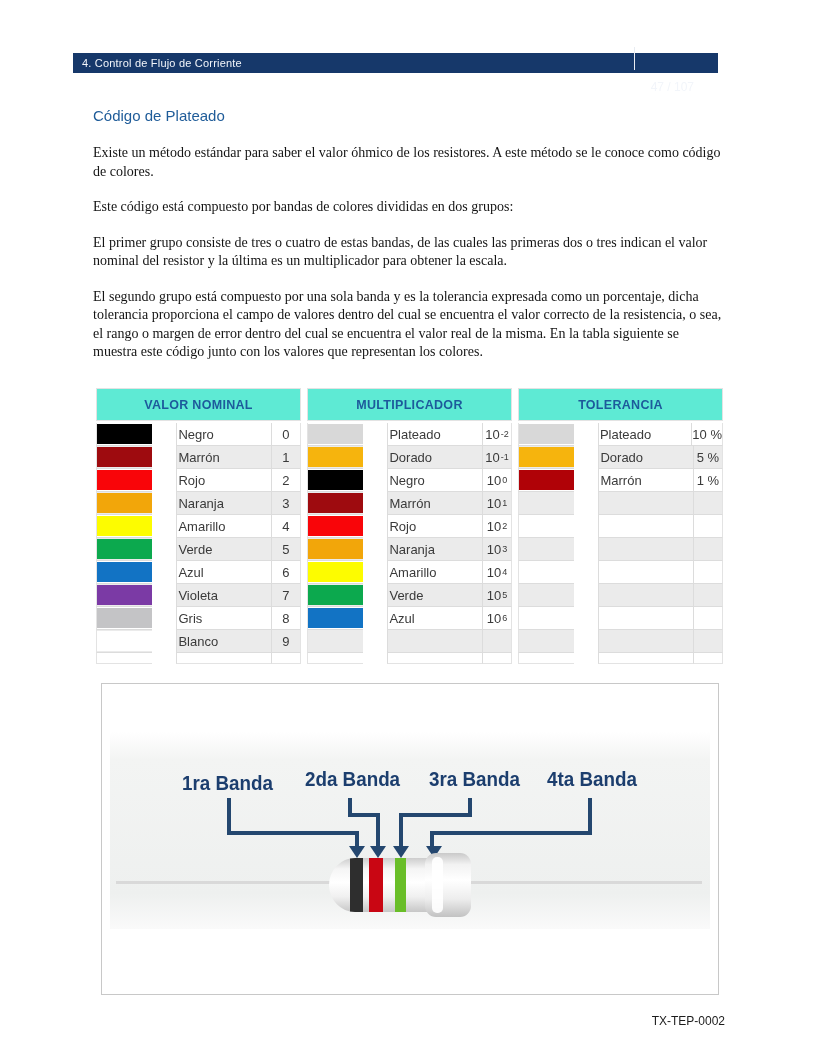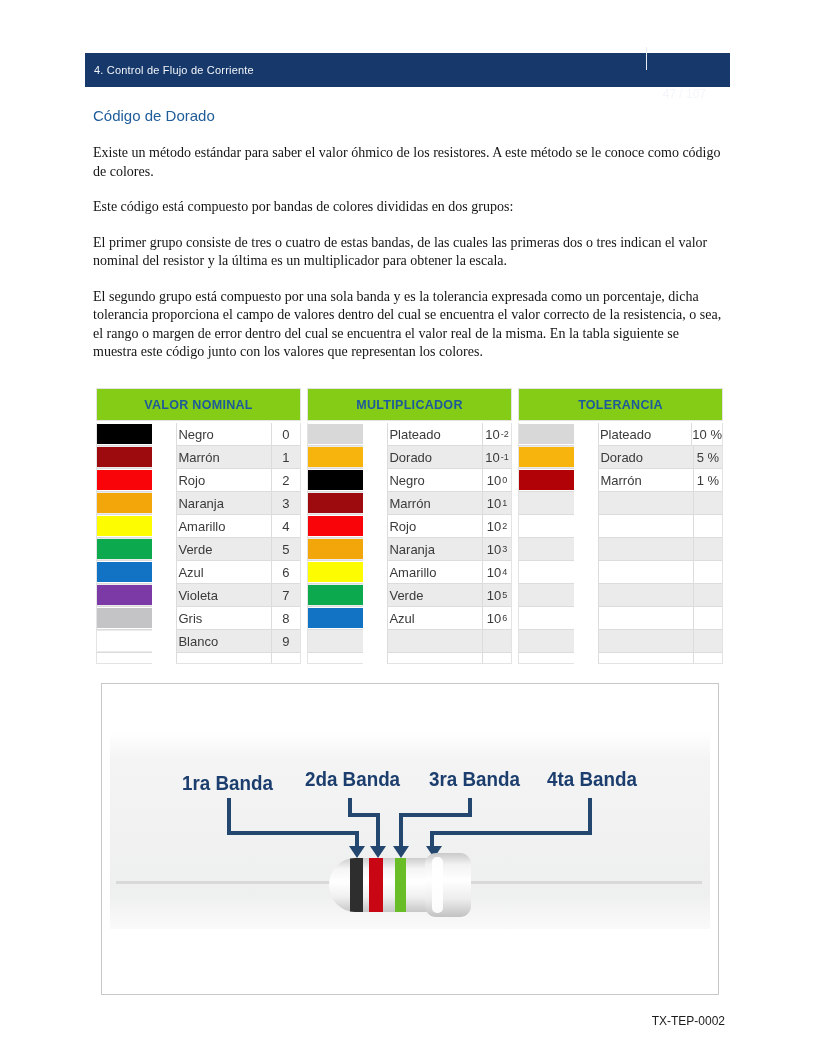--- a/index.html
+++ b/index.html
@@ -1,36 +1,36 @@
 <!DOCTYPE html>
 <html><head>
 <meta charset="utf-8">
 <style>
   html,body{margin:0;padding:0;background:#ffffff;}
   .page{position:relative;width:816px;height:1056px;background:#ffffff;overflow:hidden;
         font-family:"Liberation Sans",sans-serif;}
 
   
-  .header-bar{position:absolute;left:85px;top:53px;width:645px;height:34px;
+  .header-bar{position:absolute;left:73px;top:53px;width:645px;height:20px;
     background:#16386a;display:flex;align-items:center;justify-content:space-between;
     padding:0 24px 0 9px;box-sizing:border-box;}
   .header-bar .sec{color:#f2f5fa;font-size:11px;letter-spacing:.2px;}
   .header-bar .pg{color:#f2f5fa;font-size:12px;margin-top:48px;}
   .header-sep{position:absolute;left:561px;top:-6px;width:1px;height:23px;background:#e8ecf2;}
 
   
   .doc-title{position:absolute;left:93px;top:107px;font-size:15px;color:#1f5c99;}
   .body-copy{position:absolute;left:93px;top:144px;width:632px;
     font-family:"Liberation Serif","DejaVu Serif",serif;font-size:14px;line-height:18.5px;color:#141414;}
   .body-copy p{margin:0 0 17px 0;}
 
   
   .code-table{position:absolute;left:96px;top:388px;width:627px;display:flex;gap:6px;}
   .tgroup{width:205px;box-sizing:border-box;}
-  .ghead{height:33px;background:#84cc16;border:1px solid #e3e3e3;box-sizing:border-box;
+  .ghead{height:33px;background:#5eead4;border:1px solid #e3e3e3;box-sizing:border-box;
     display:flex;align-items:center;justify-content:center;color:#1d5a9b;
     font-size:12.5px;font-weight:700;letter-spacing:.3px;margin-bottom:2px;}
   .trow{display:flex;height:23px;}
   .trow.alt .tcell{background:#ebebeb;}
   .trow.pad{height:11px;}
   .tcell{box-sizing:border-box;background:#ffffff;border-bottom:1px solid #dcdcdc;
     display:flex;align-items:center;font-size:13px;color:#3a3a3a;}
   .swatch-cell{width:64px;border-left:1px solid #e3e3e3;position:relative;}
   .swatch{position:absolute;left:0;top:1px;width:100%;height:calc(100% - 2px);}
   .name-cell{width:107px;border-left:1px solid #dcdcdc;padding-left:1px;margin-left:24px;}
@@ -73,21 +73,21 @@
 <body>
 
 <div class="page">
 
   <div class="header-bar">
     <span class="sec">4. Control de Flujo de Corriente</span>
     <span class="header-sep"></span>
     <span class="pg">47 / 107</span>
   </div>
 
-  <div class="doc-title">Código de Dorado</div>
+  <div class="doc-title">Código de Plateado</div>
 
   <div class="body-copy">
     <p>Existe un método estándar para saber el valor óhmico de los resistores. A este método se le conoce como código de colores.</p>
     <p>Este código está compuesto por bandas de colores divididas en dos grupos:</p>
     <p>El primer grupo consiste de tres o cuatro de estas bandas, de las cuales las primeras dos o tres indican el valor nominal del resistor y la última es un multiplicador para obtener la escala.</p>
     <p>El segundo grupo está compuesto por una sola banda y es la tolerancia expresada como un porcentaje, dicha tolerancia proporciona el campo de valores dentro del cual se encuentra el valor correcto de la resistencia, o sea, el rango o margen de error dentro del cual se encuentra el valor real de la misma. En la tabla siguiente se muestra este código junto con los valores que representan los colores.</p>
   </div>
 
   <div class="code-table">
     <div class="tgroup">

